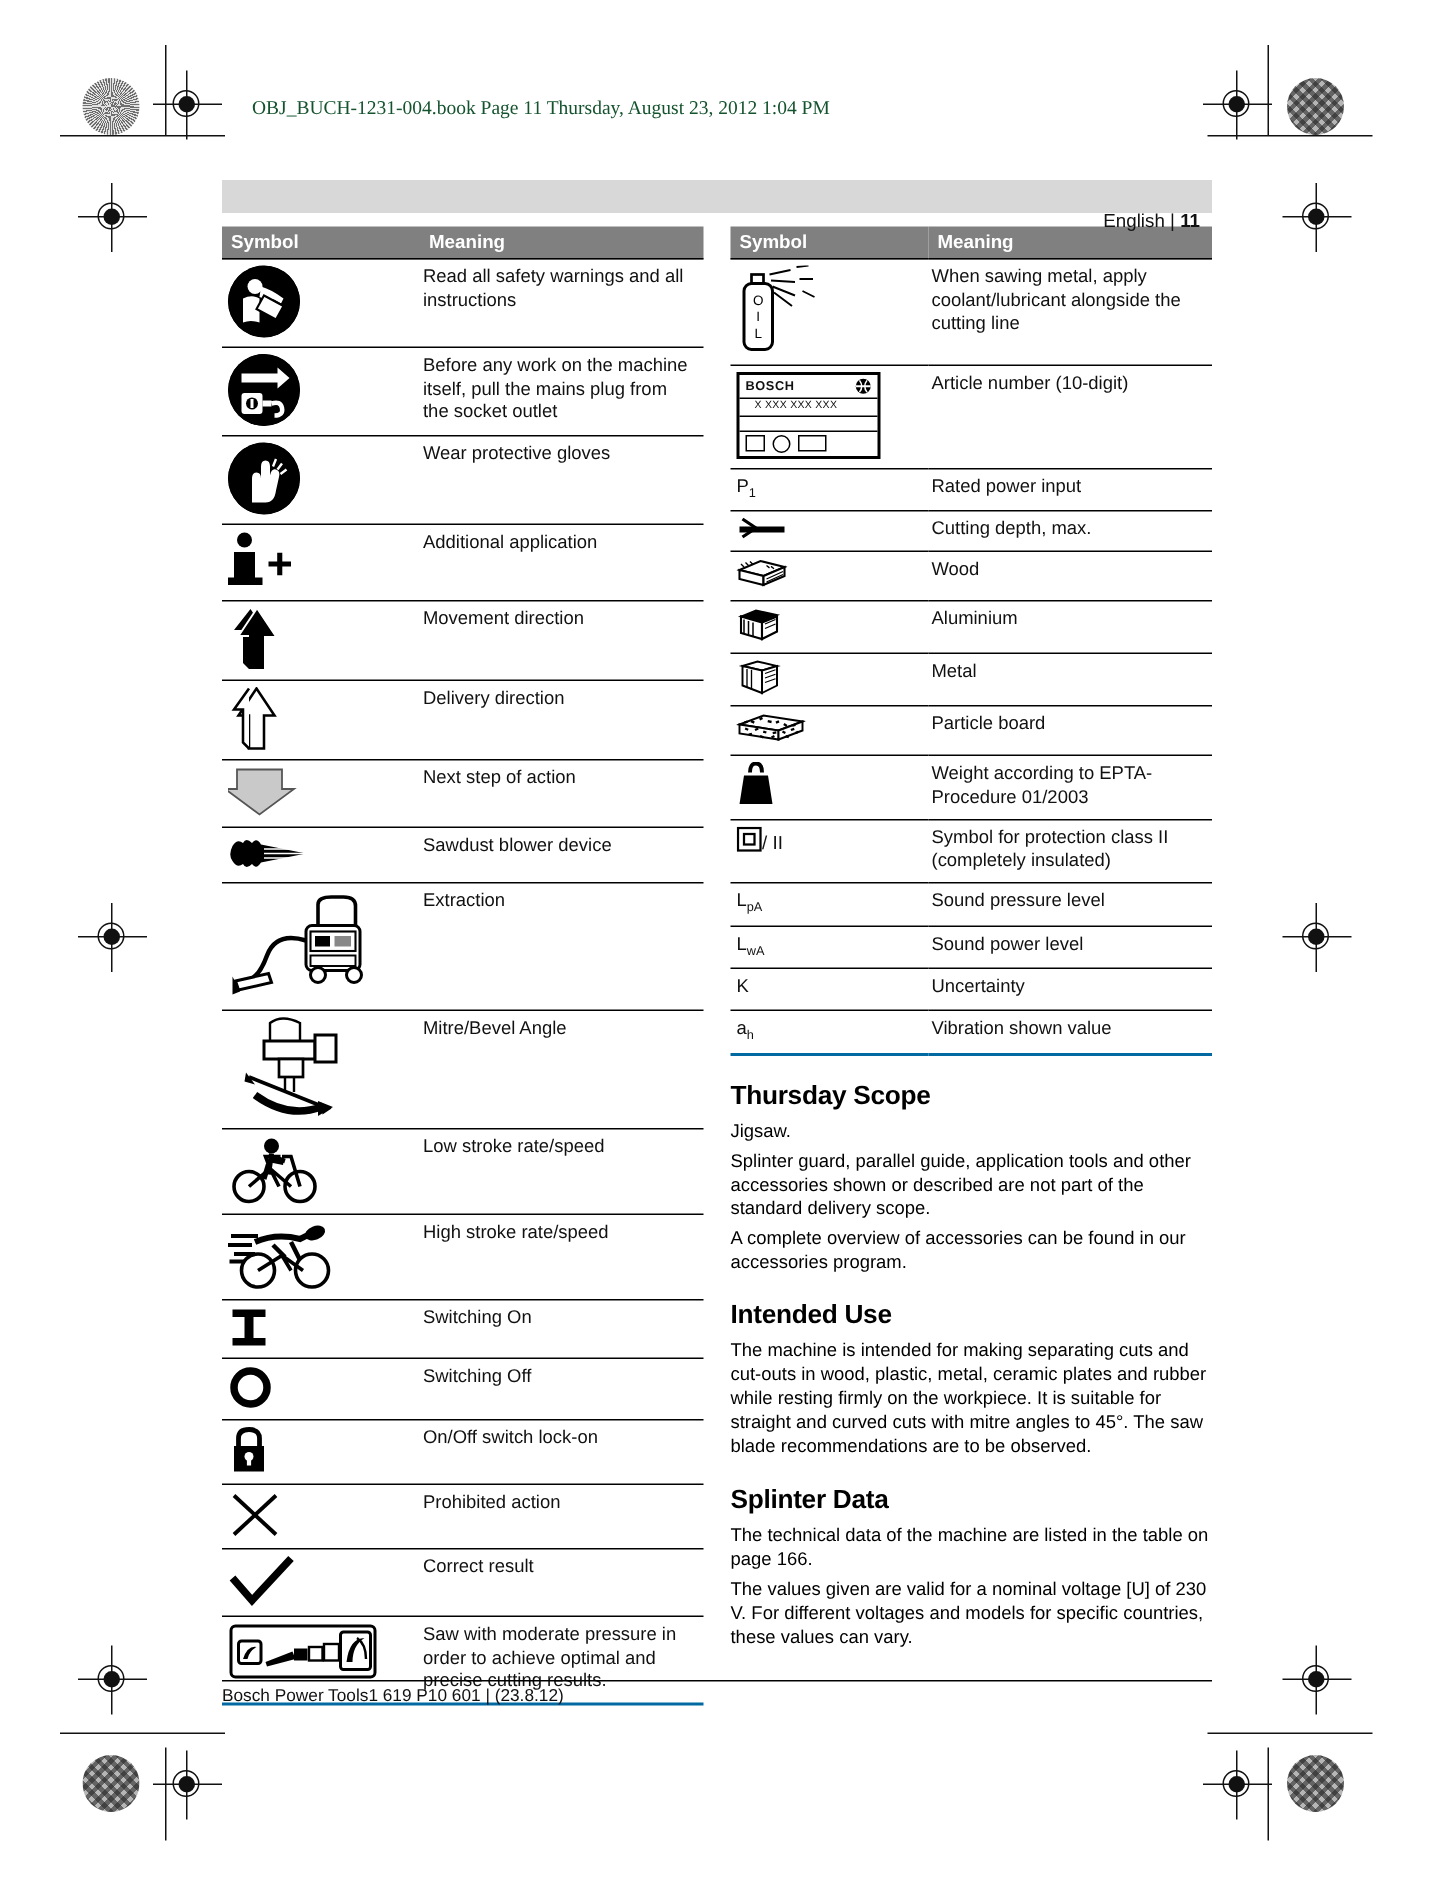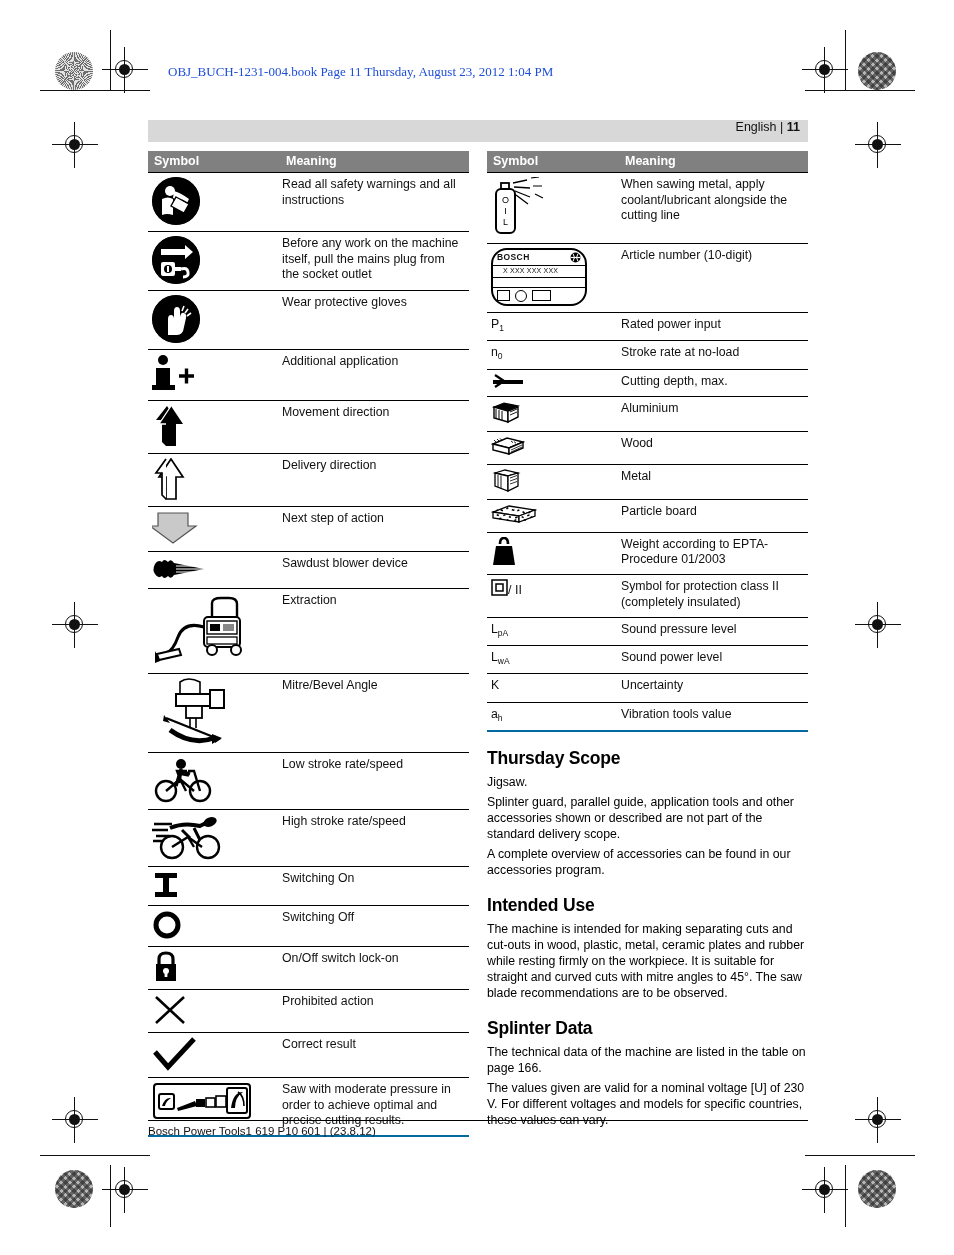--- a/index.html
+++ b/index.html
@@ -23,21 +23,21 @@
       repeating-linear-gradient(45deg,#5a5a5a 0 3px,#d0d0d0 3px 6px),
       repeating-linear-gradient(-45deg,#5a5a5a 0 3px,#d0d0d0 3px 6px);
       background-blend-mode:multiply;}
 
   .cropline{position:absolute;background:#111;}
 
   
   .page{position:absolute;left:148px;top:120px;width:660px;}
 
   .runhead{height:22px;background:#d8d8d8;position:relative;}
-  .runhead .rh-txt{position:absolute;right:8px;top:0;font-size:12.5px;color:#111;}
+  .runhead .rh-txt{position:absolute;right:8px;top:20px;font-size:12.5px;color:#111;}
   .runhead .rh-txt b{font-weight:bold;}
 
   .cols{display:flex;gap:18px;margin-top:9px;}
   .col{width:321px;}
 
   table.symtab{width:100%;border-collapse:collapse;table-layout:fixed;}
   table.symtab th{background:#808080;color:#fff;font-size:12.5px;font-weight:bold;
      text-align:left;padding:3px 6px 4px 6px;}
   table.symtab th.c1{width:120px;}
   table.symtab td{border-top:1px solid #000;vertical-align:top;
@@ -52,21 +52,21 @@
   .sub{font-size:8.5px;vertical-align:sub;}
   .mono-sym{font-size:13px;}
 
   h2.sect{font-size:17.5px;font-weight:bold;margin:16px 0 6px 0;letter-spacing:-.2px;}
   p.body{font-size:12.3px;line-height:1.3;margin:0 0 4px 0;}
 
   .footer{position:absolute;left:148px;top:1120px;width:660px;}
   .footer .rule{height:1px;background:#000;}
   .footer .frow{display:flex;justify-content:flex-start;font-size:11.5px;padding-top:4px;color:#111;}
 
-  .nameplate{width:92px;border:2px solid #000;border-radius:16px;font-size:0;}
+  .nameplate{width:92px;border:2px solid #000;border-radius:0;font-size:0;}
   .np-r1{display:flex;justify-content:space-between;align-items:center;padding:2px 4px;border-bottom:1.5px solid #000;}
   .np-r1 .bo{font-size:8.5px;font-weight:bold;letter-spacing:.4px;}
   .np-r2{padding:1px 4px 1px 10px;border-bottom:1.5px solid #000;font-size:7px;letter-spacing:.2px;}
   .np-r3{height:9px;border-bottom:1.5px solid #000;}
   .np-r4{display:flex;gap:5px;align-items:center;padding:2px 4px;}
   .np-sq{width:11px;height:9px;border:1.3px solid #000;}
   .np-ci{width:10px;height:10px;border:1.3px solid #000;border-radius:50%;}
   .np-rc{width:17px;height:9px;border:1.3px solid #000;}
 </style>
 </head>
@@ -140,21 +140,21 @@
     <div class="hh"></div>
     <div class="circ"></div>
     <div class="dot"></div>
   </div>
 
 <div class="rosette star" style="left:55px;top:52px;"></div>
 <div class="rosette cross" style="left:858px;top:52px;"></div>
 <div class="rosette cross" style="left:55px;top:1170px;"></div>
 <div class="rosette cross" style="left:858px;top:1170px;"></div>
 
-<div style="position:absolute;left:168px;top:64px;font-family:'Liberation Serif',serif;font-size:13px;color:#1d4ed8;">OBJ_BUCH-1231-004.book  Page 11  Thursday, August 23, 2012  1:04 PM</div>
+<div style="position:absolute;left:168px;top:64px;font-family:'Liberation Serif',serif;font-size:13px;color:#14532d;">OBJ_BUCH-1231-004.book  Page 11  Thursday, August 23, 2012  1:04 PM</div>
 
 <div class="page">
 
   <div class="runhead">
     <div class="rh-txt">
       <span>English</span>
       <span>|</span>
       <b>11</b>
     </div>
   </div>
@@ -486,66 +486,61 @@
               </td>
             <td>Article number (10-digit)</td>
             </tr>
 
           <tr>
               <td class="sym mono-sym">
             <span>P</span><span class="sub">1</span></td>
             <td>Rated power input</td>
             </tr>
 
-          <tr>
-              <td class="sym mono-sym">
-            <span>n</span><span class="sub">0</span></td>
-            <td>Stroke rate at no-load</td>
-            </tr>
 
           <tr>
               <td class="sym">
             <div class="plain">
               <svg width="34" height="16" viewBox="0 0 34 16">
                 <path d="M4 1 l9 6 M4 13 l9-6" stroke="#000" stroke-width="2.2"></path>
                 <rect x="2" y="6" width="30" height="4" fill="#000"></rect>
               </svg>
             </div>
               </td>
             <td>Cutting depth, max.</td>
+            </tr>
+
+          <tr>
+              <td class="sym">
+            <div class="plain">
+              <svg width="34" height="22" viewBox="0 0 34 22">
+                <path d="M2 8 l14-6 l16 4 l-14 6 z" fill="#fff" stroke="#000" stroke-width="1.4"></path>
+                <path d="M2 8 l0 6 l16 4 l0-6 z" fill="#fff" stroke="#000" stroke-width="1.4"></path>
+                <path d="M18 12 l14-6 l0 6 l-14 6 z" fill="#fff" stroke="#000" stroke-width="1.4"></path>
+                <path d="M3 4 l2 2 M6 3 l2 2 M9 2.4 l2 2 M20 5 l2 1.6 M23 5.6 l2 1.6" stroke="#000" stroke-width=".9"></path>
+                <path d="M20 14 l11-5 M20 16 l11-5" stroke="#000" stroke-width=".8"></path>
+              </svg>
+            </div>
+              </td>
+            <td>Wood</td>
             </tr>
 
           <tr>
               <td class="sym">
             <div class="plain">
               <svg width="30" height="24" viewBox="0 0 30 24">
                 <path d="M3 6 l10-4 l14 3 l-10 4 z" fill="#000" stroke="#000" stroke-width="1.2"></path>
                 <path d="M3 6 l0 11 l14 4 l0-11 z" fill="#fff" stroke="#000" stroke-width="1.4"></path>
                 <path d="M17 10 l10-4 l0 10 l-10 5 z" fill="#fff" stroke="#000" stroke-width="1.4"></path>
                 <path d="M5 8 l0 9 M8 9 l0 9 M11 10 l0 9" stroke="#000" stroke-width="1"></path>
                 <path d="M19 11 l7-3 M19 14 l7-3" stroke="#000" stroke-width=".9"></path>
               </svg>
             </div>
               </td>
             <td>Aluminium</td>
-            </tr>
-
-          <tr>
-              <td class="sym">
-            <div class="plain">
-              <svg width="34" height="22" viewBox="0 0 34 22">
-                <path d="M2 8 l14-6 l16 4 l-14 6 z" fill="#fff" stroke="#000" stroke-width="1.4"></path>
-                <path d="M2 8 l0 6 l16 4 l0-6 z" fill="#fff" stroke="#000" stroke-width="1.4"></path>
-                <path d="M18 12 l14-6 l0 6 l-14 6 z" fill="#fff" stroke="#000" stroke-width="1.4"></path>
-                <path d="M3 4 l2 2 M6 3 l2 2 M9 2.4 l2 2 M20 5 l2 1.6 M23 5.6 l2 1.6" stroke="#000" stroke-width=".9"></path>
-                <path d="M20 14 l11-5 M20 16 l11-5" stroke="#000" stroke-width=".8"></path>
-              </svg>
-            </div>
-              </td>
-            <td>Wood</td>
             </tr>
 
           <tr>
               <td class="sym">
             <div class="plain">
               <svg width="30" height="24" viewBox="0 0 30 24">
                 <path d="M4 4 l10-3 l13 3 l-10 3 z" fill="#fff" stroke="#000" stroke-width="1.3"></path>
                 <path d="M4 4 l0 13 l13 5 l0-15 z" fill="#fff" stroke="#000" stroke-width="1.3"></path>
                 <path d="M17 7 l10-3 l0 13 l-10 5 z" fill="#fff" stroke="#000" stroke-width="1.3"></path>
                 <path d="M7 6 l0 12 M10 6.5 l0 13" stroke="#000" stroke-width=".9"></path>
@@ -626,21 +621,21 @@
 
           <tr>
               <td class="sym mono-sym">
             <span>K</span><span class="sub"></span></td>
             <td>Uncertainty</td>
             </tr>
 
           <tr class="last">
               <td class="sym mono-sym">
             <span>a</span><span class="sub">h</span></td>
-            <td>Vibration tools value</td>
+            <td>Vibration shown value</td>
             </tr>
         </tbody>
       </table>
 
       <h2 class="sect">Thursday Scope</h2>
       <p class="body">Jigsaw.</p>
       <p class="body">Splinter guard, parallel guide, application tools and other accessories shown or described are not part of the standard delivery scope.</p>
       <p class="body">A complete overview of accessories can be found in our accessories program.</p>
 
       <h2 class="sect">Intended Use</h2>

